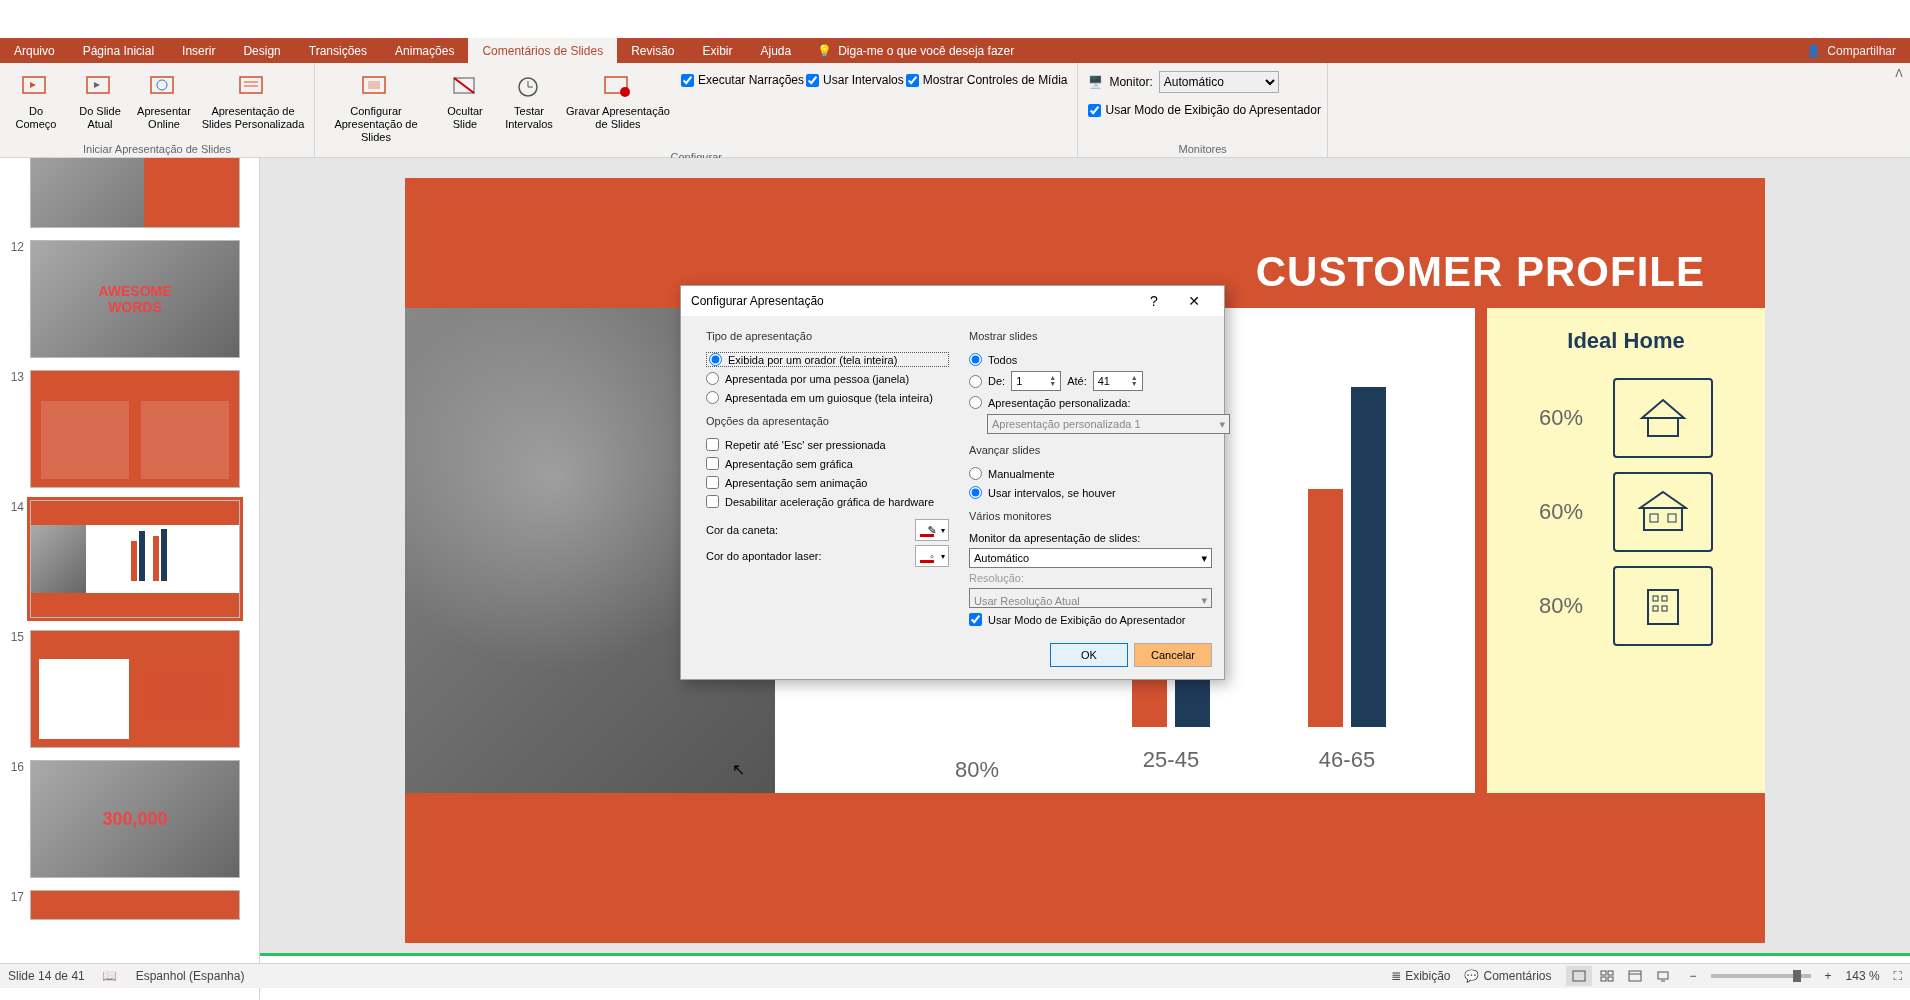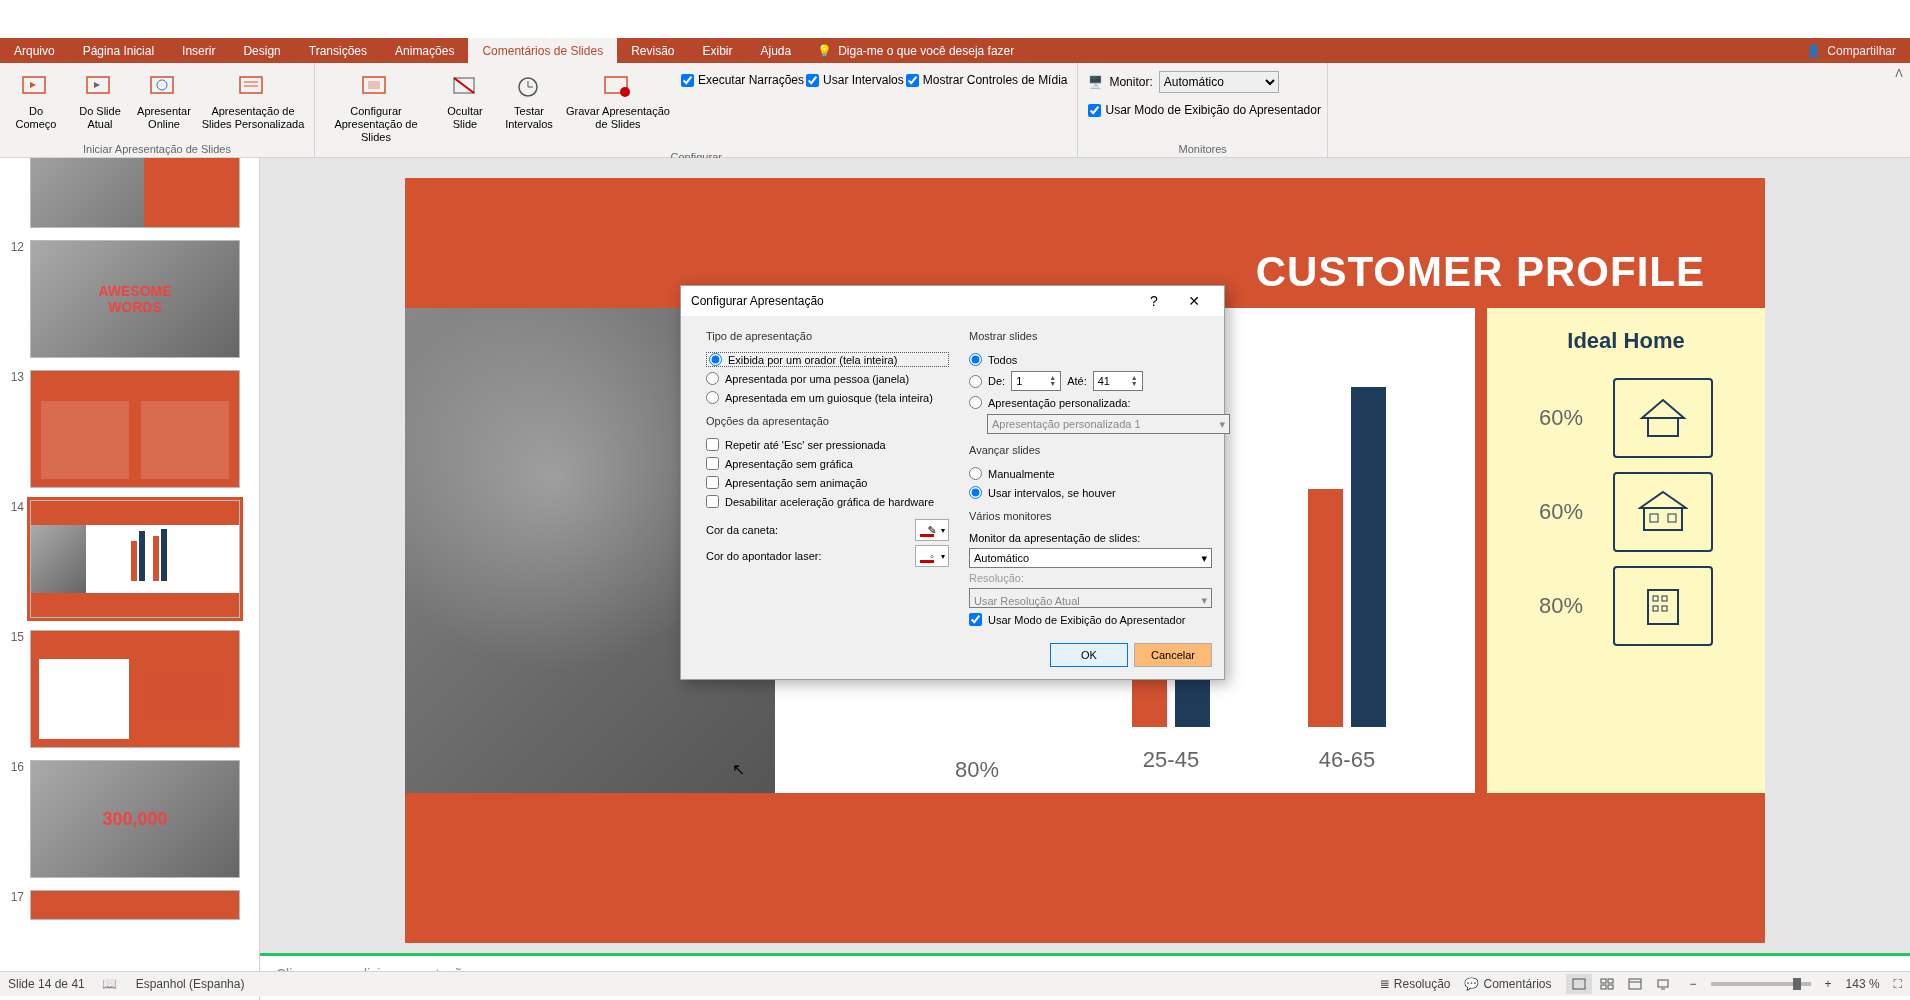--- a/index.html
+++ b/index.html
@@ -55,21 +55,21 @@
 .bar.o { background: #d35230; }
 .bar.b { background: #1f3b5a; }
 .bar-label { margin-top: 20px; font-size: 22px; color: #666; }
 .donut-label { position: absolute; left: 180px; bottom: 10px; font-size: 22px; color: #666; }
 
 .slide-footer { position: absolute; bottom: 0; left: 0; right: 0; height: 130px; background: #d35230; }
 
 .notes-area { height: 60px; background: #ffffff; border-top: 3px solid #22c55e; padding: 10px 16px; font-size: 14px; color: #888; }
 
 
-.statusbar { position: absolute; bottom: 4px; left: 0; right: 0; height: 25px; background: #f3f2f1; border-top: 1px solid #d4d4d4; display: flex; align-items: center; font-size: 12px; color: #444; padding: 0 8px; gap: 18px; }
+.statusbar { position: absolute; bottom: 12px; left: 0; right: 0; height: 25px; background: #f3f2f1; border-top: 1px solid #d4d4d4; display: flex; align-items: center; font-size: 12px; color: #444; padding: 0 8px; gap: 18px; }
 .statusbar .right { margin-left: auto; display: flex; align-items: center; gap: 14px; }
 .status-btn { display: flex; align-items: center; gap: 4px; cursor: pointer; }
 .view-btns { display: flex; gap: 2px; }
 .view-btn { width: 26px; height: 20px; border: 1px solid transparent; display: flex; align-items: center; justify-content: center; cursor: pointer; }
 .view-btn.active { background: #ddd; }
 .zoom-slider { width: 100px; height: 4px; background: #bbb; position: relative; }
 .zoom-slider .thumb-z { position: absolute; right: 10px; top: -4px; width: 8px; height: 12px; background: #666; }
 .dialog { position: absolute; left: 680px; top: 285px; width: 545px; background: #f0f0f0; border: 1px solid #9e9e9e; box-shadow: 4px 4px 14px rgba(0,0,0,.3); font-size: 11px; }
 .dialog-title { height: 30px; display: flex; align-items: center; padding: 0 10px; font-size: 12px; background: #fff; }
 .dialog-title .spacer { flex: 1; }
@@ -506,21 +506,21 @@
 
 <div class="cursor-arrow">↖</div>
 
 <div class="statusbar">
   <span>Slide 14 de 41</span>
   <span>📖</span>
   <span>Espanhol (Espanha)</span>
   <div class="right">
     <div class="status-btn">
         <span>≣</span>
-        <span>Resolução</span>
+        <span>Exibição</span>
       </div>
     <div class="status-btn">
         <span>💬</span>
         <span>Comentários</span>
       </div>
     <div class="view-btns">
       <div class="view-btn active">
           <svg width="14" height="12">
             <rect x="1" y="1" width="12" height="10" fill="none" stroke="#555"></rect>
           </svg>

